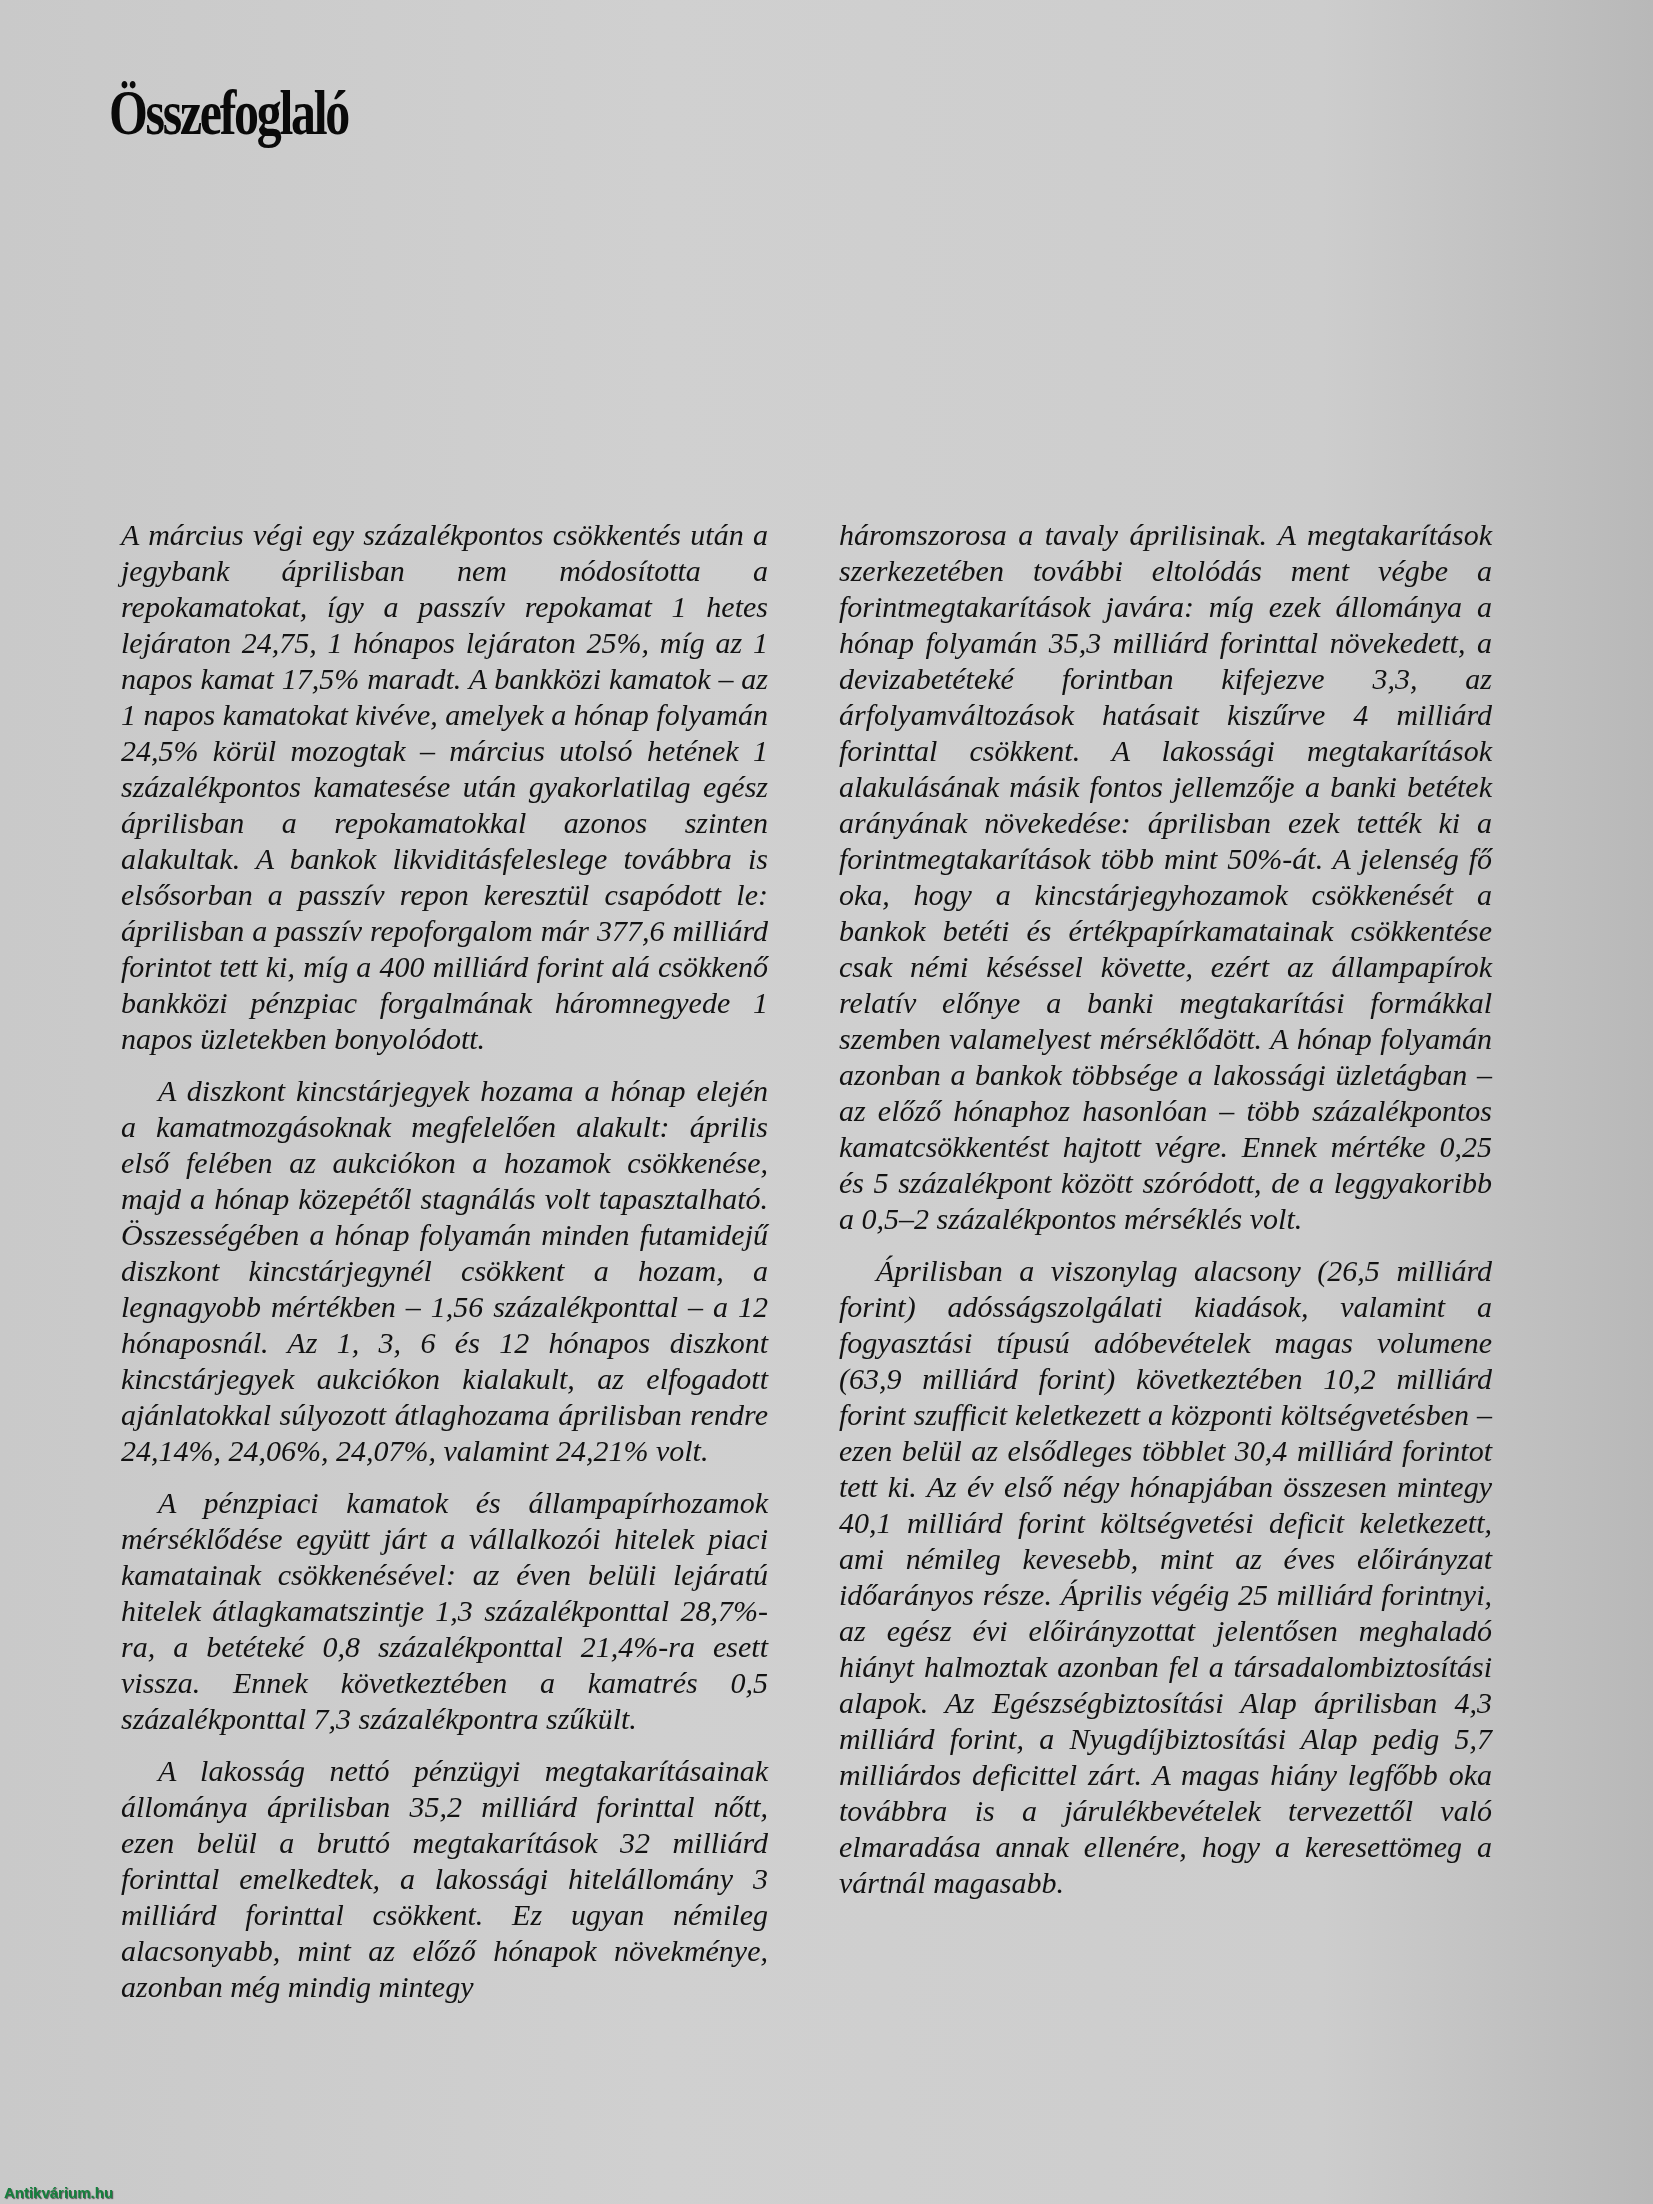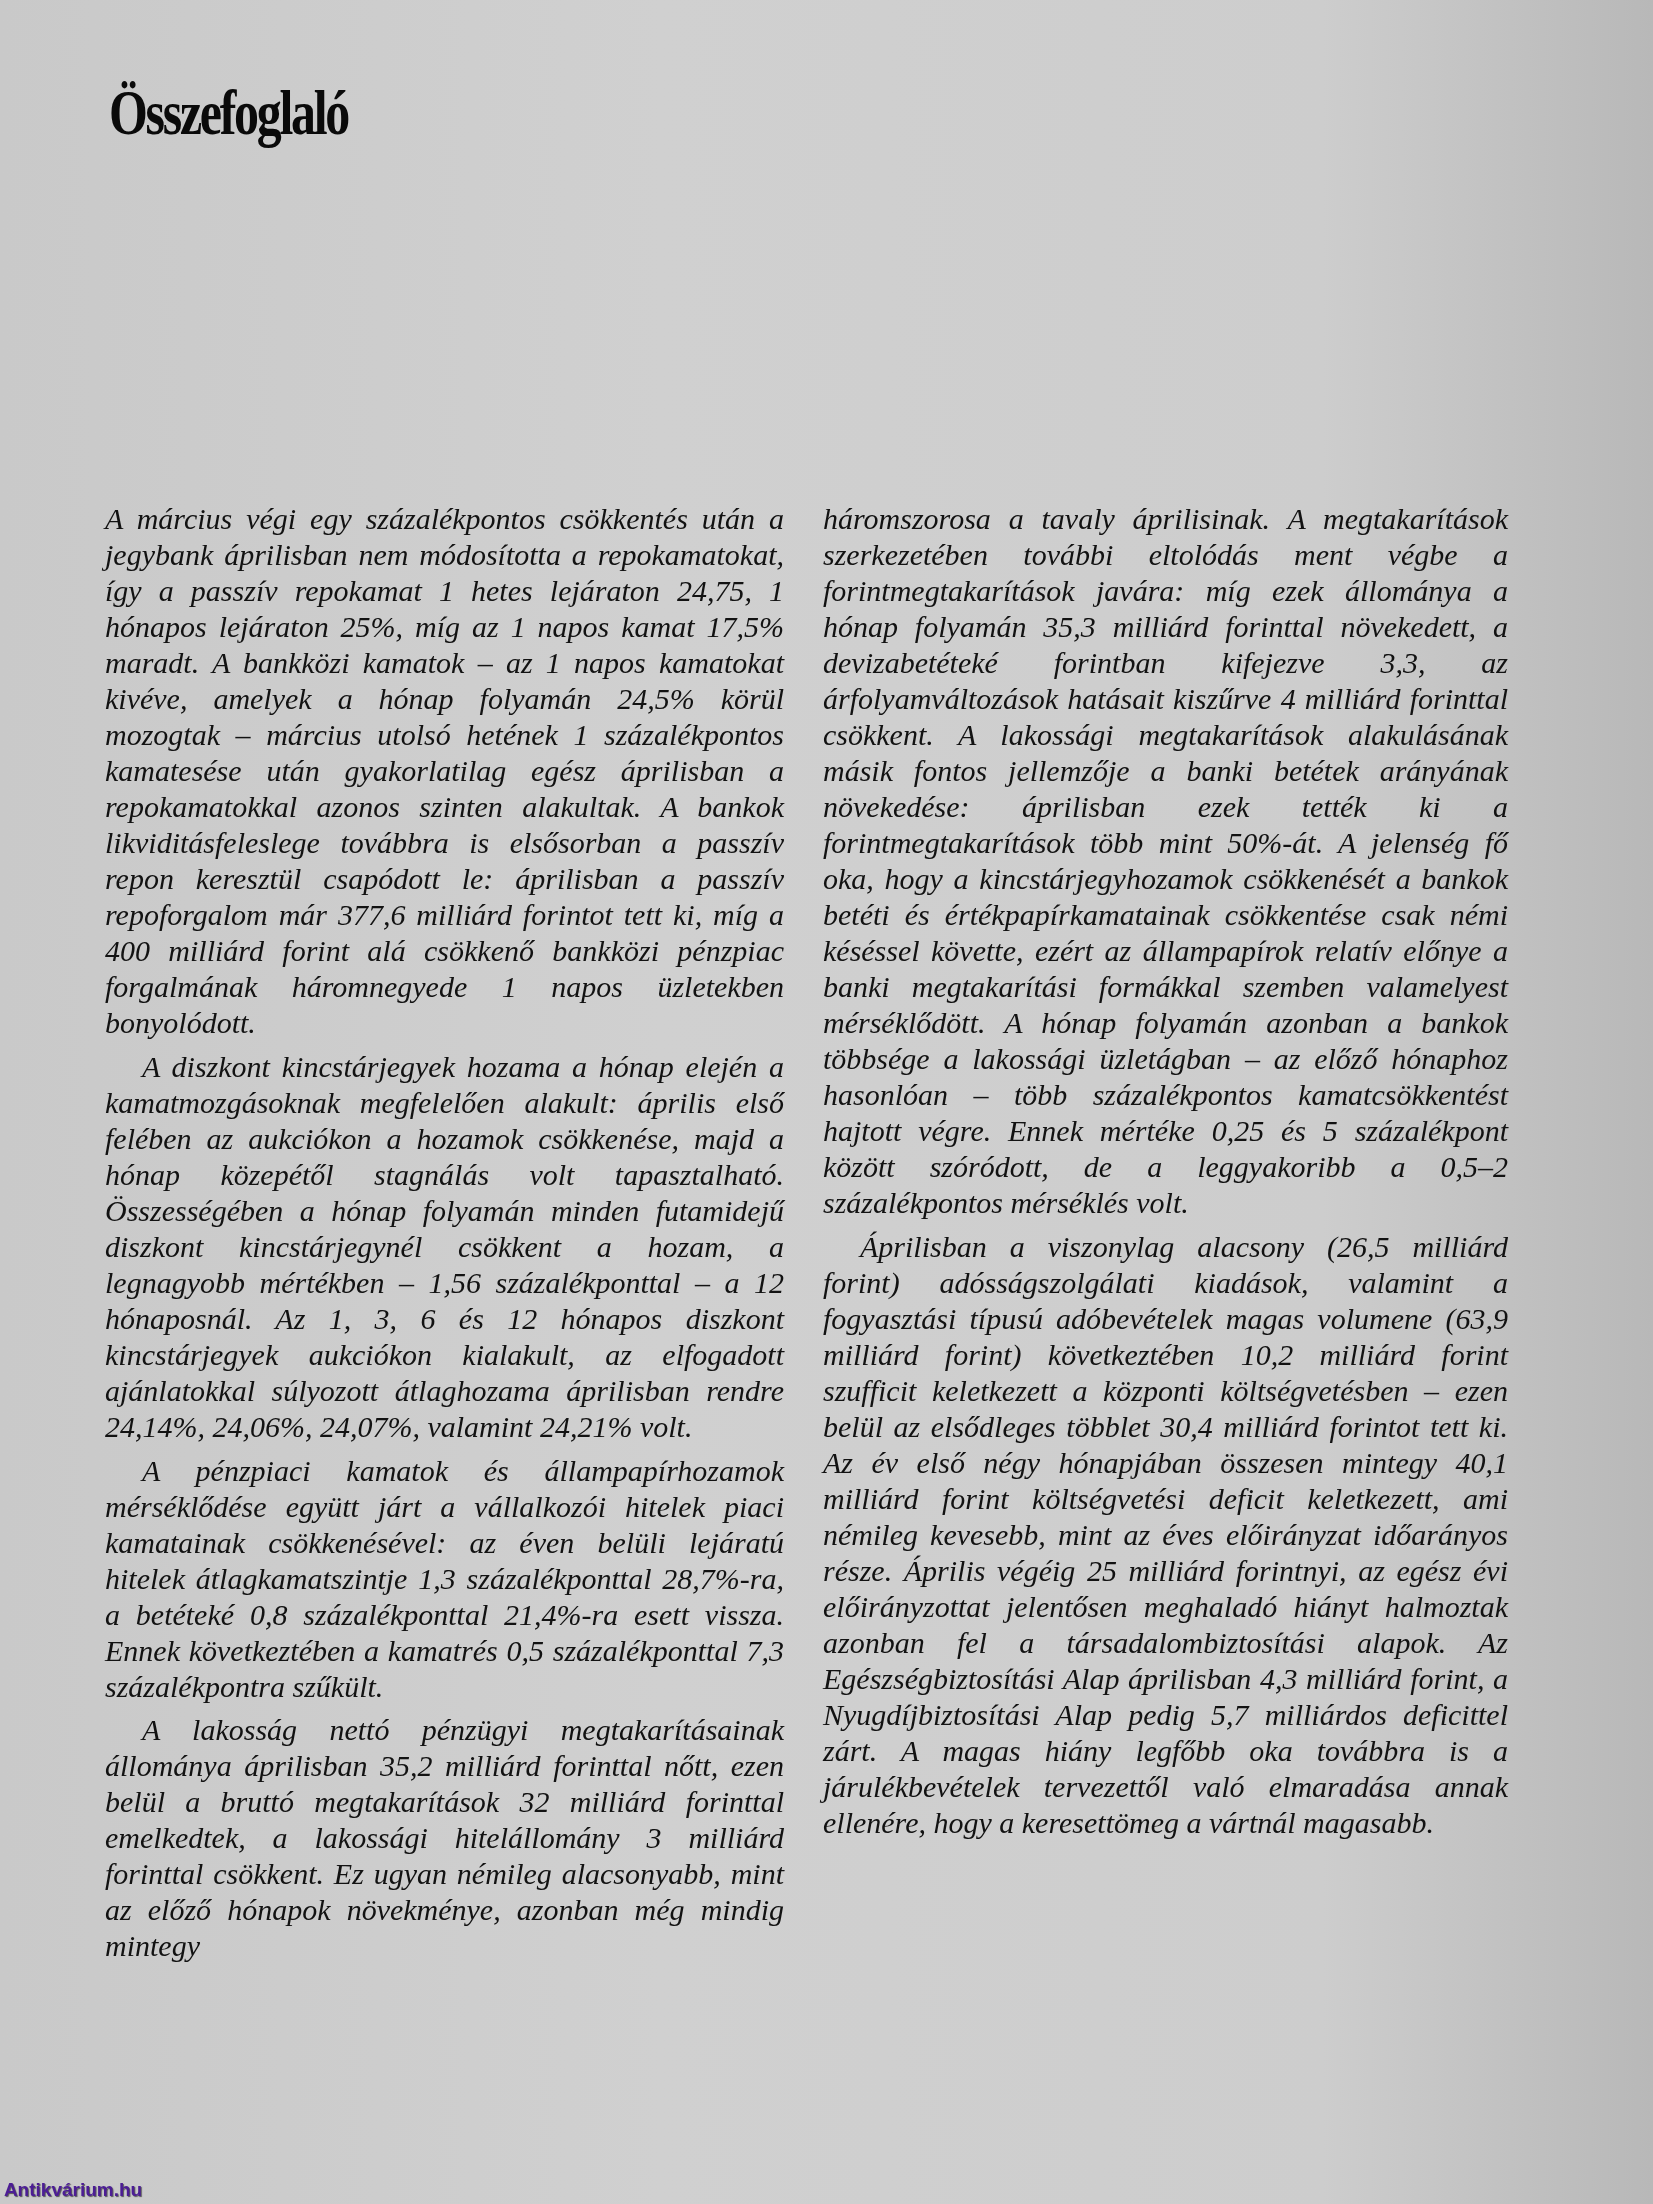--- a/index.html
+++ b/index.html
@@ -30,31 +30,31 @@
       top: 501px;
       width: 679px;
       font-style: italic;
       font-size: 30px;
       line-height: 36px;
       text-align: justify;
       hyphens: manual;
     }
     .col-left { left: 105px; }
     .col-right { left: 823px; width: 685px; }
-    .column p { margin: 0; }
+    .column p { margin: 16px; }
     .column p.indent { text-indent: 37px; }
     .column p.gap { margin-top: 7.8px; }
     .watermark {
       position: absolute;
       left: 3.9px;
       bottom: 3.9px;
       font-family: "Liberation Sans", sans-serif;
       font-weight: bold;
-      font-size: 19px;
-      color: #4c1d95;
+      font-size: 15px;
+      color: #15803d;
       text-shadow: 1px 1px 1px #555;
     }
   </style>
 </head>
 <body>
 
 <h1 class="page-title">Összefoglaló</h1>
 
 <div class="column col-left">
   <p>A március végi egy százalékpontos csökkentés után a jegybank áprilisban nem módosította a repokamatokat, így a passzív repokamat 1 hetes lejáraton 24,75, 1 hónapos lejáraton 25%, míg az 1 napos kamat 17,5% maradt. A bankközi kamatok – az 1 napos kamatokat kivéve, amelyek a hónap folyamán 24,5% körül mozogtak – március utolsó hetének 1 százalékpontos kamatesése után gyakorlatilag egész áprilisban a repokamatokkal azonos szinten alakultak. A bankok likviditásfeleslege továbbra is elsősorban a passzív repon keresztül csapódott le: áprilisban a passzív repoforgalom már 377,6 milliárd forintot tett ki, míg a 400 milliárd forint alá csökkenő bankközi pénzpiac forgalmának háromnegyede 1 napos üzletekben bonyolódott.</p>

